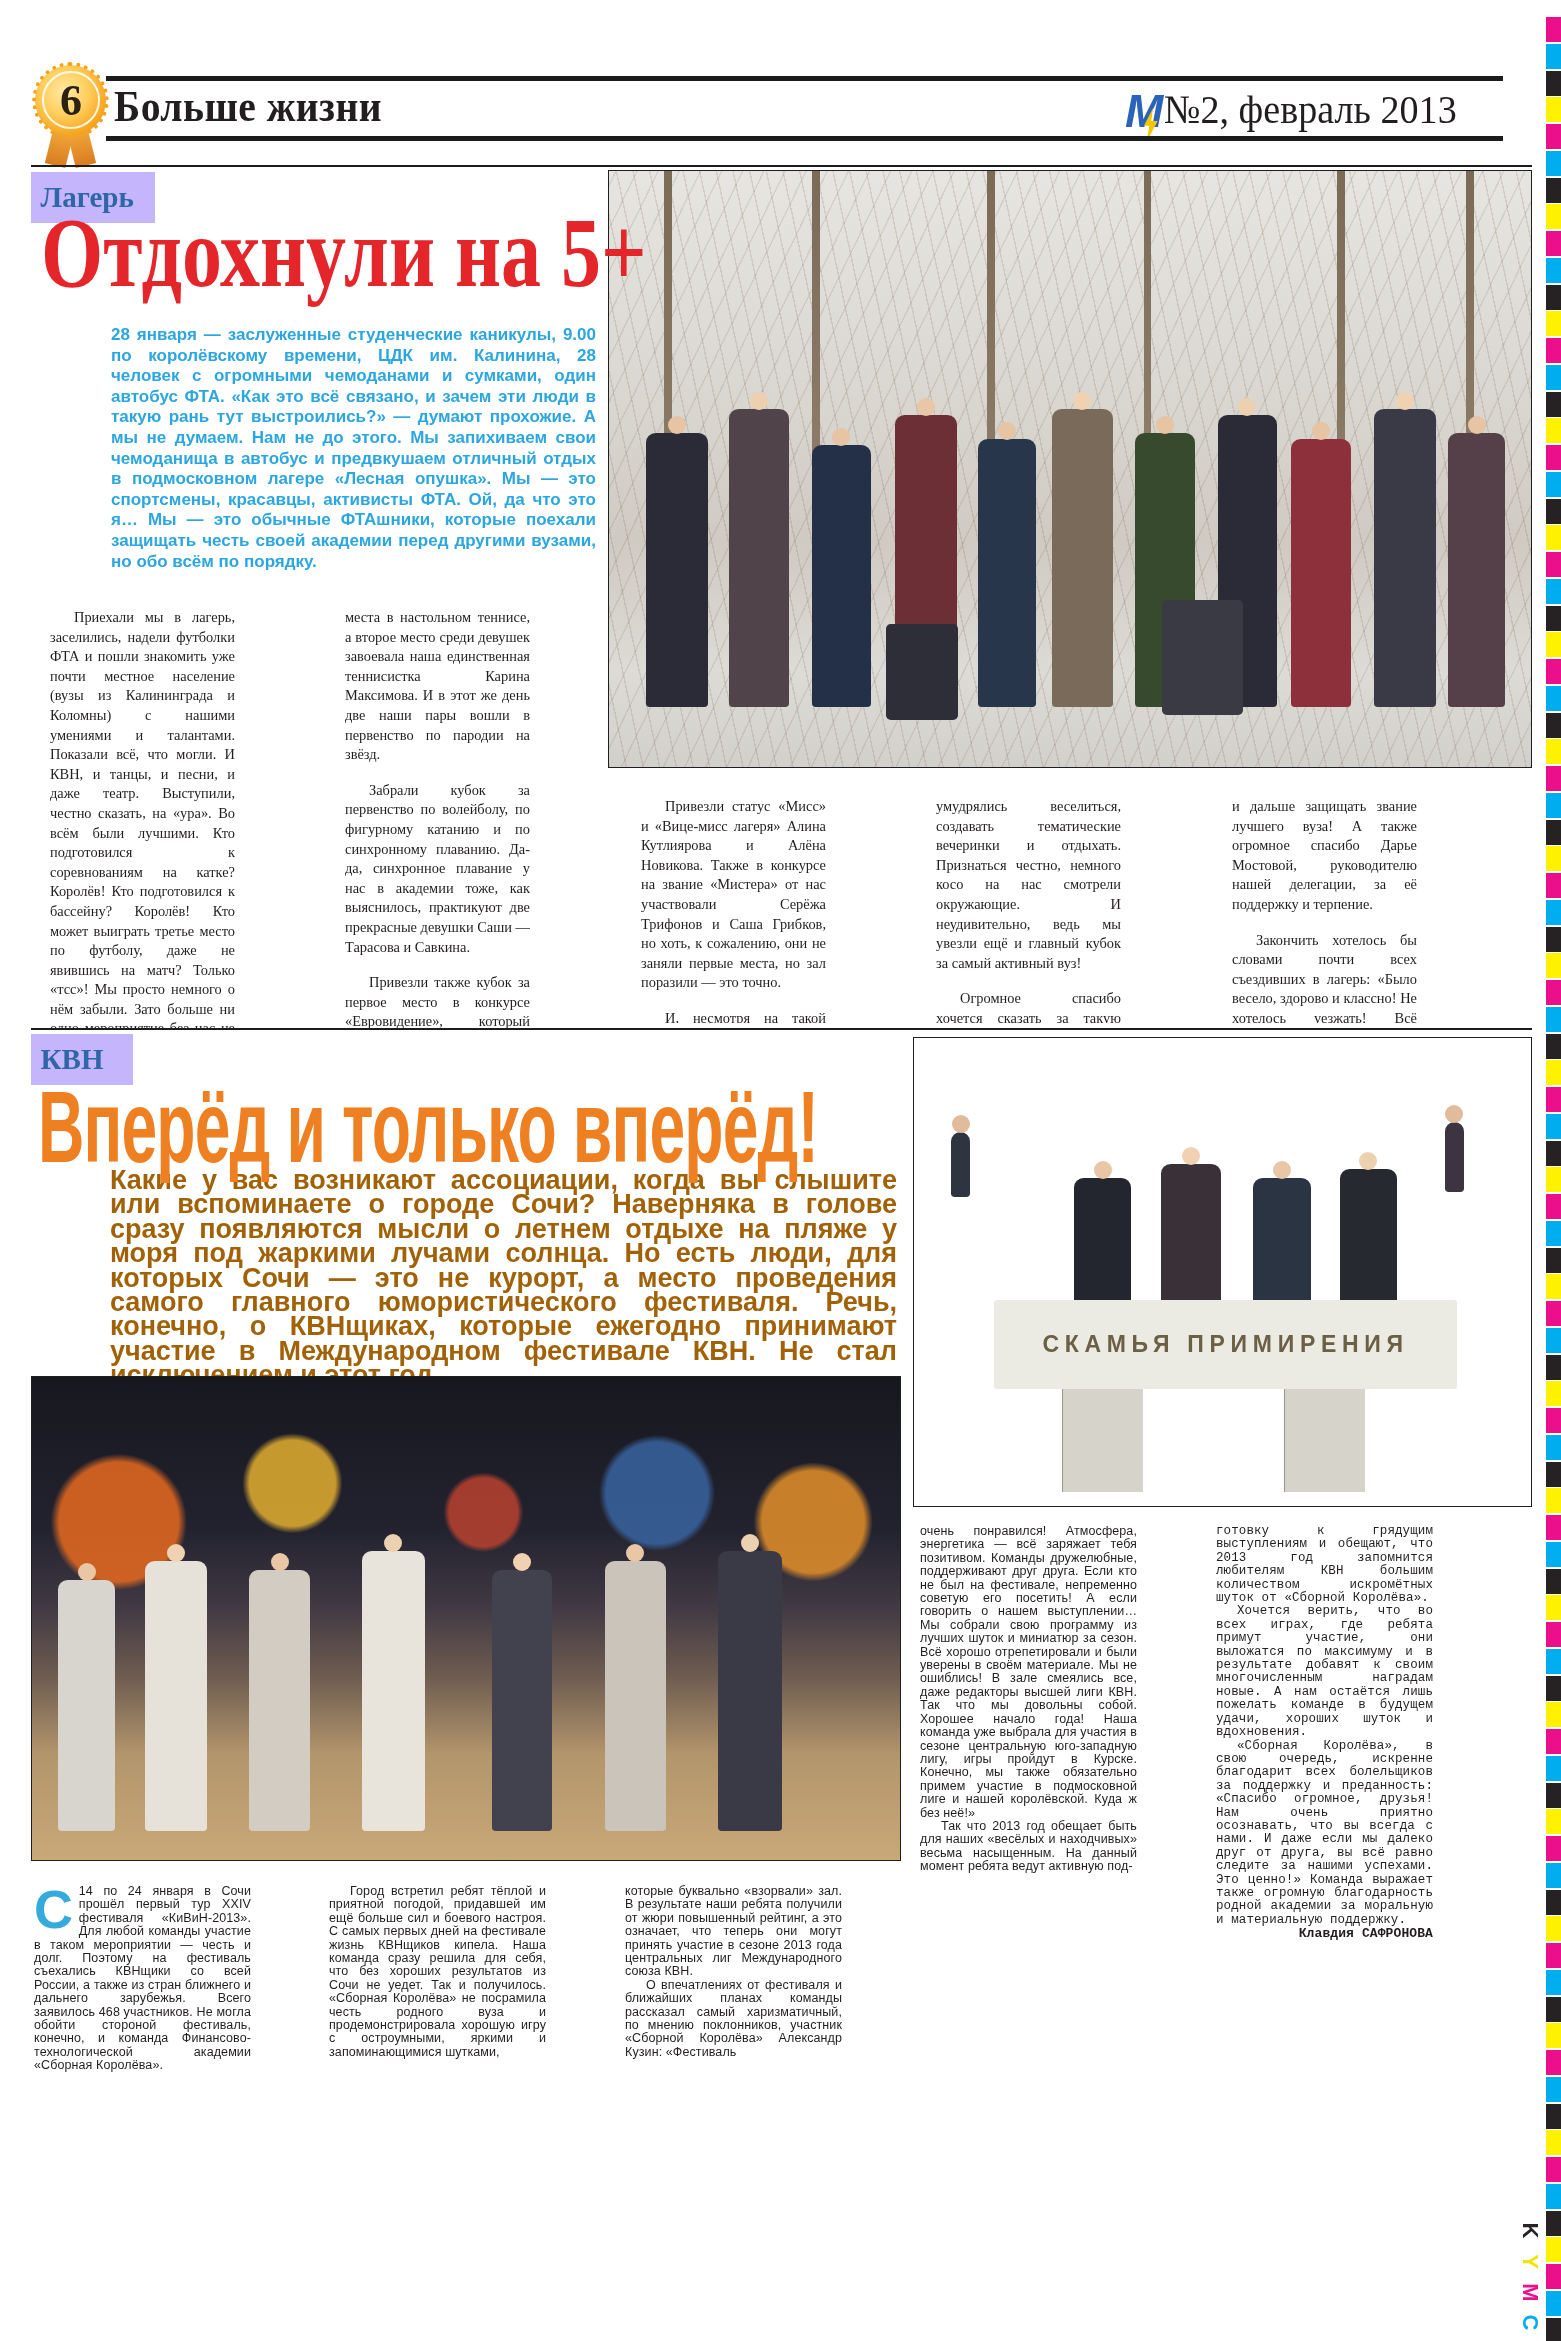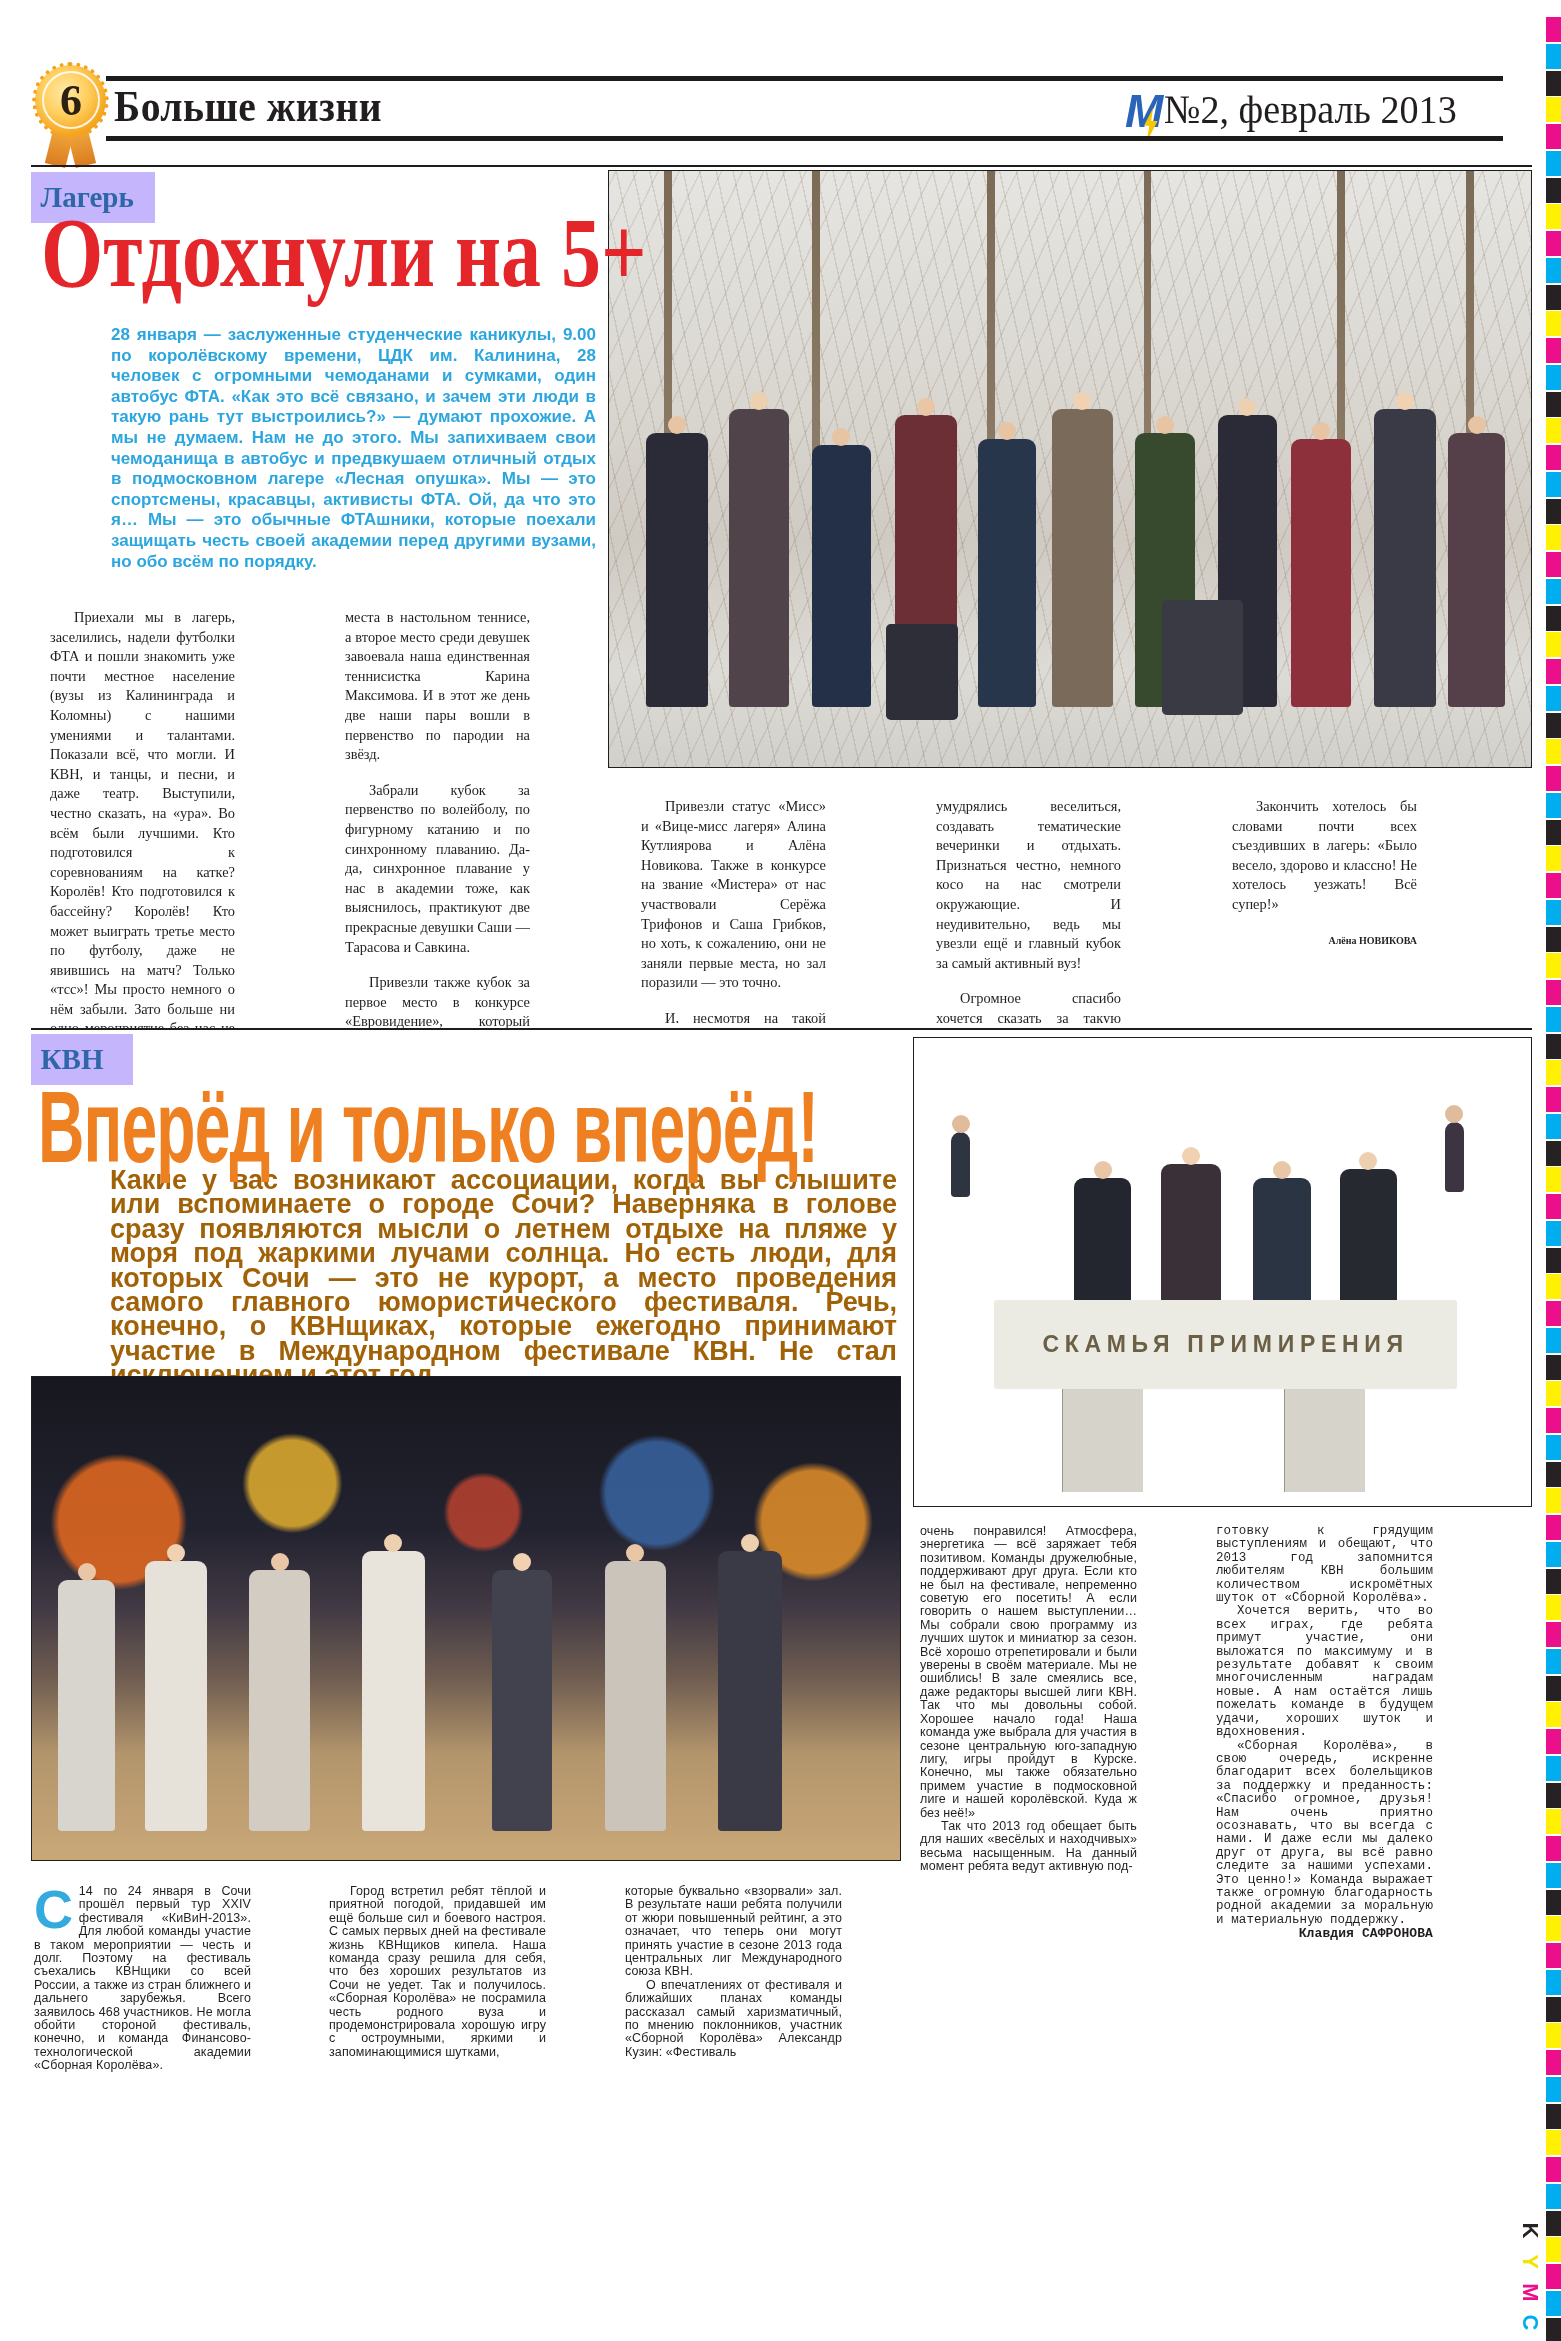--- a/index.html
+++ b/index.html
@@ -168,20 +168,21 @@
   </div>
   <div class="serifcol" style="left:625px;top:781px;height:242px;">
     <p>Привезли статус «Мисс» и «Вице-мисс лагеря» Алина Кутлиярова и Алёна Новикова. Также в конкурсе на звание «Мистера» от нас участвовали Серёжа Трифонов и Саша Грибков, но хоть, к сожалению, они не заняли первые места, но зал поразили — это точно.</p>
     <p>И, несмотря на такой загруженный график всей недели, мы ещё</p>
   </div>
   <div class="serifcol" style="left:920px;top:781px;height:242px;">
     <p class="nind">умудрялись веселиться, создавать тематические вечеринки и отдыхать. Признаться честно, немного косо на нас смотрели окружающие. И неудивительно, ведь мы увезли ещё и главный кубок за самый активный вуз!</p>
     <p>Огромное спасибо хочется сказать за такую возможность нашей академии, которая нас отправила отдыхать! Мы готовы</p>
   </div>
   <div class="serifcol" style="left:1216px;top:781px;height:242px;">
+    <p class="nind">и дальше защищать звание лучшего вуза! А также огромное спасибо Дарье Мостовой, руководителю нашей делегации, за её поддержку и терпение.</p>
     <p>Закончить хотелось бы словами почти всех съездивших в лагерь: «Было весело, здорово и классно! Не хотелось уезжать! Всё супер!»</p>
     <p class="author1">Алёна НОВИКОВА</p>
   </div>
 
   <div class="rule" style="left:31px;top:1028px;width:1501px;height:1.9px;"></div>
 
   <div class="seclabel" style="left:31px;top:1034px;width:102px;height:51px;">КВН</div>
 
   <div class="headline2">Вперёд и только вперёд!</div>
 

